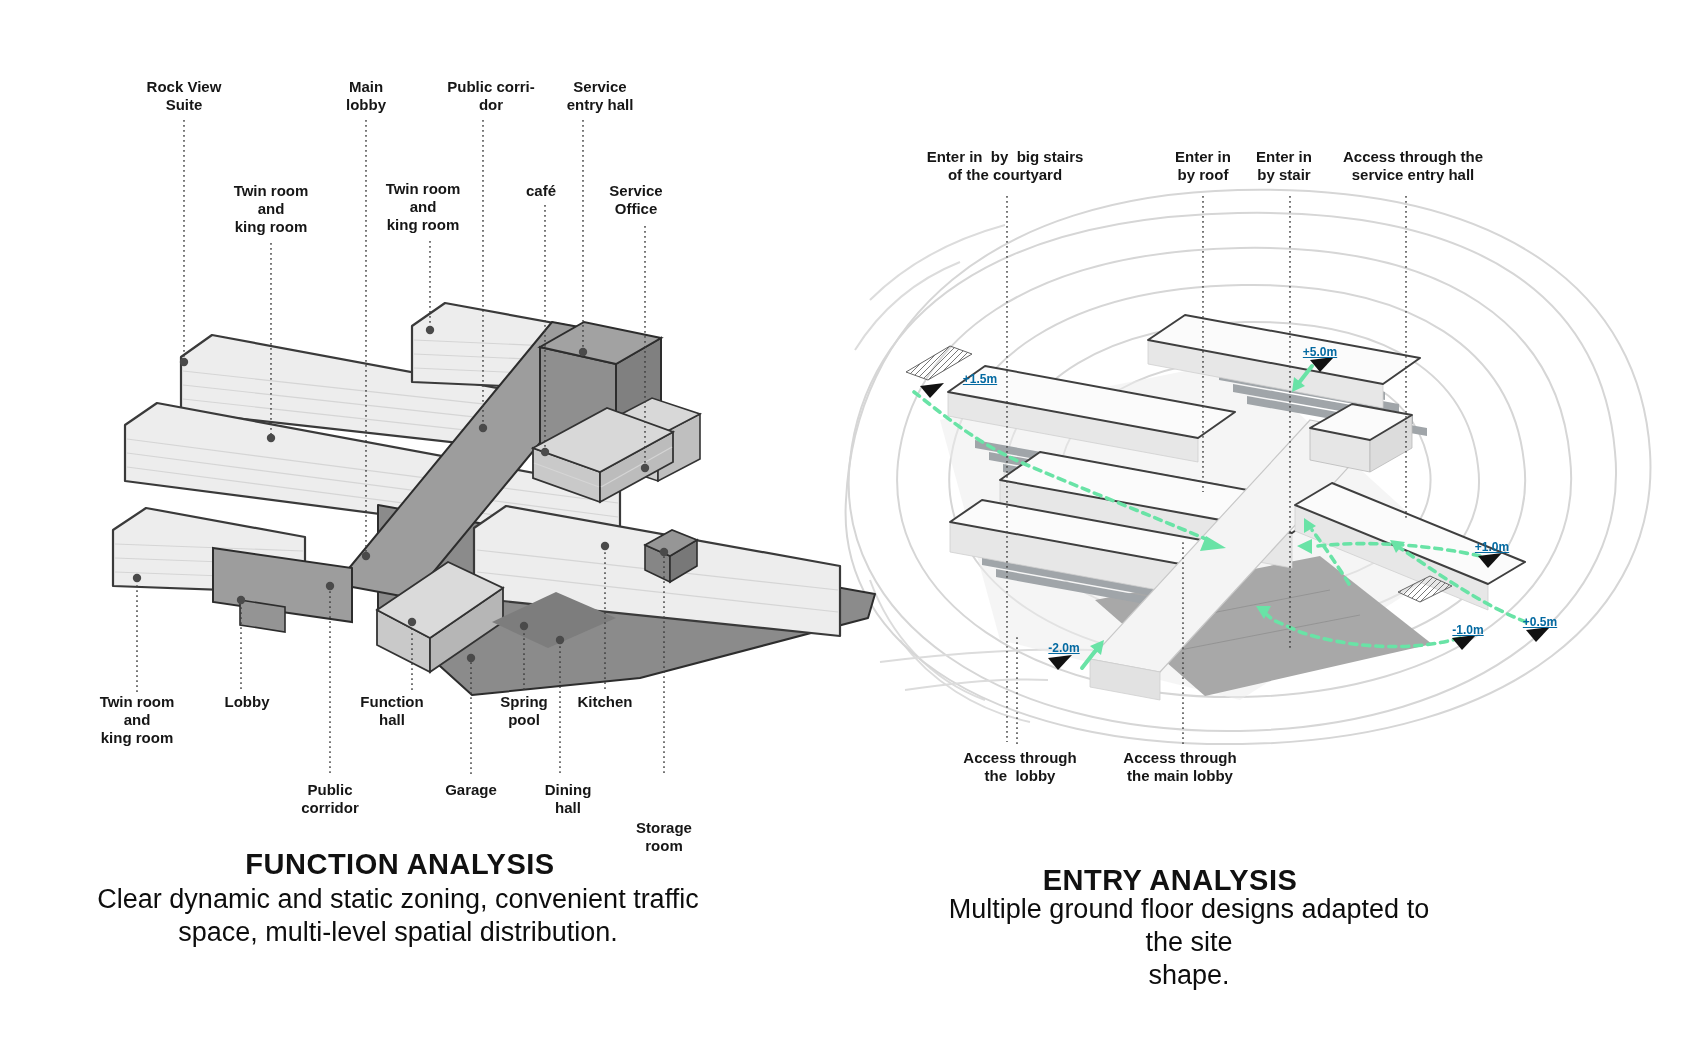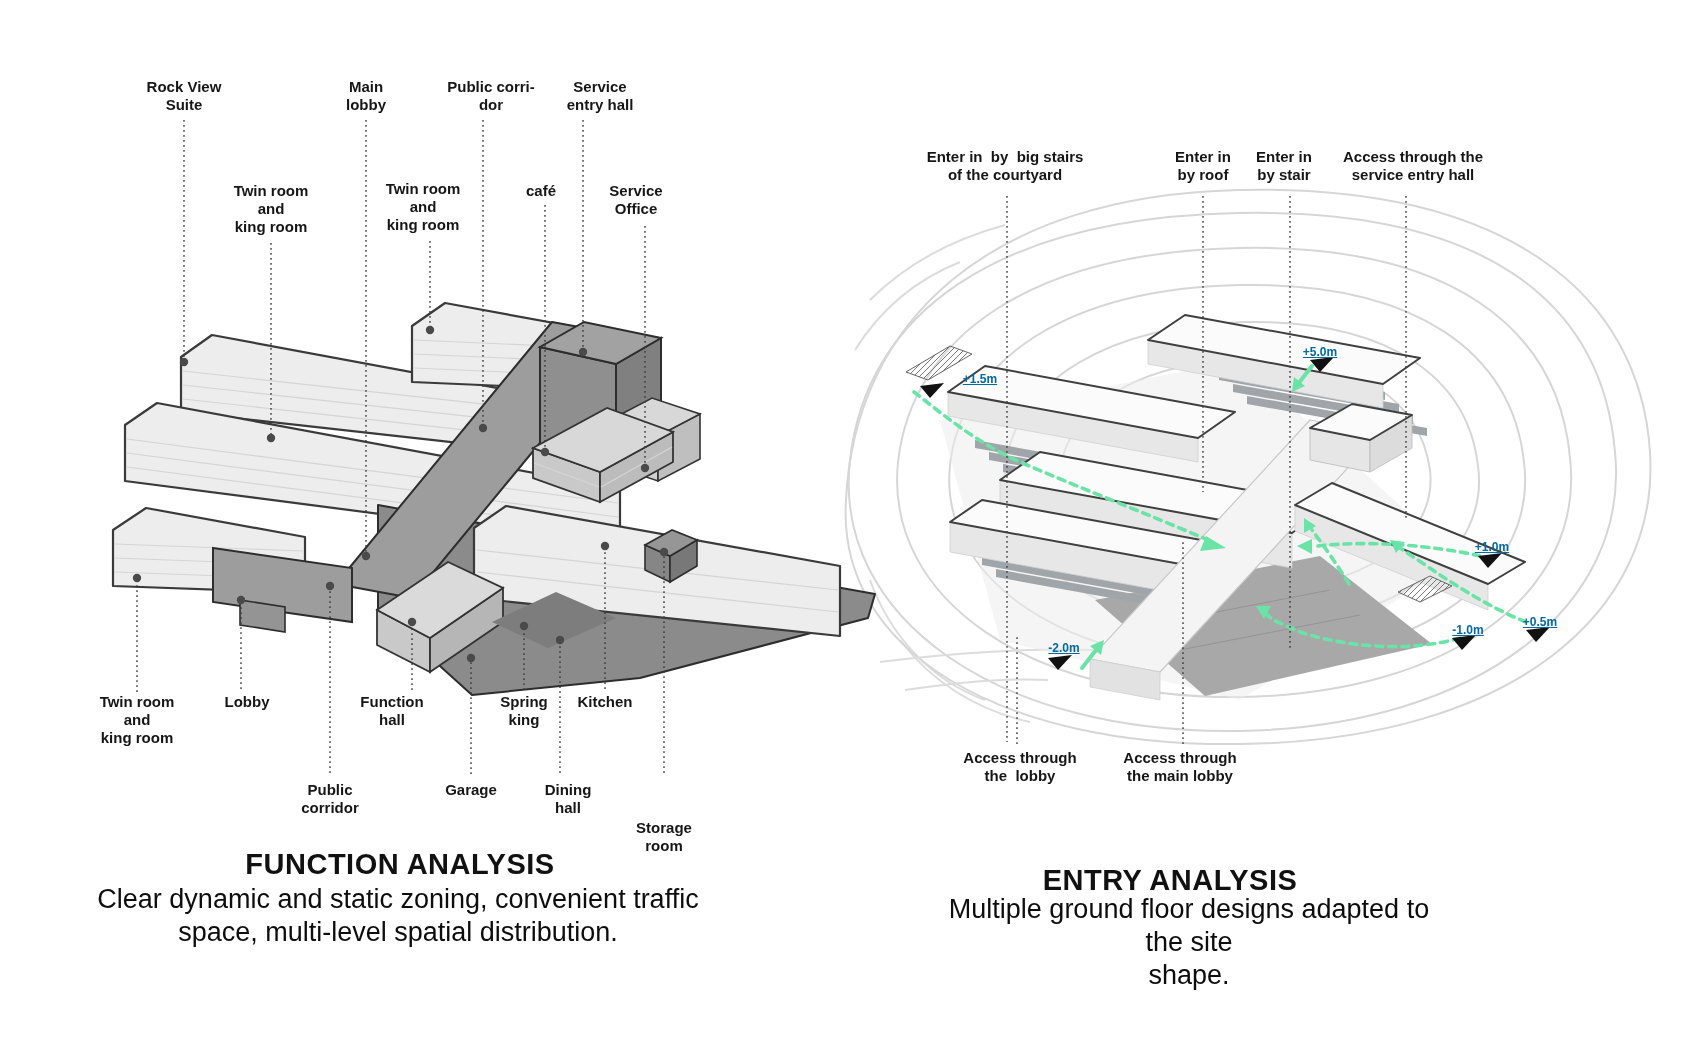--- a/index.html
+++ b/index.html
@@ -297,21 +297,21 @@
     <div class="lbl" style="left: 137px; top: 720px;">Twin room
 and
 king room</div>
     <div class="lbl" style="left: 247px; top: 702px;">Lobby</div>
     <div class="lbl" style="left: 330px; top: 799px;">Public
 corridor</div>
     <div class="lbl" style="left: 392px; top: 711px;">Function
 hall</div>
     <div class="lbl" style="left: 471px; top: 790px;">Garage</div>
     <div class="lbl" style="left: 524px; top: 711px;">Spring
-king</div>
+pool</div>
     <div class="lbl" style="left: 568px; top: 799px;">Dining
 hall</div>
     <div class="lbl" style="left: 605px; top: 702px;">Kitchen</div>
     <div class="lbl" style="left: 664px; top: 799px; margin-top: 38px;">Storage
 room</div>
     <div class="lbl" style="left: 1005px; top: 166px;">Enter in  by  big stairs
 of the courtyard</div>
     <div class="lbl" style="left: 1203px; top: 166px;">Enter in
 by roof</div>
     <div class="lbl" style="left: 1284px; top: 166px;">Enter in

